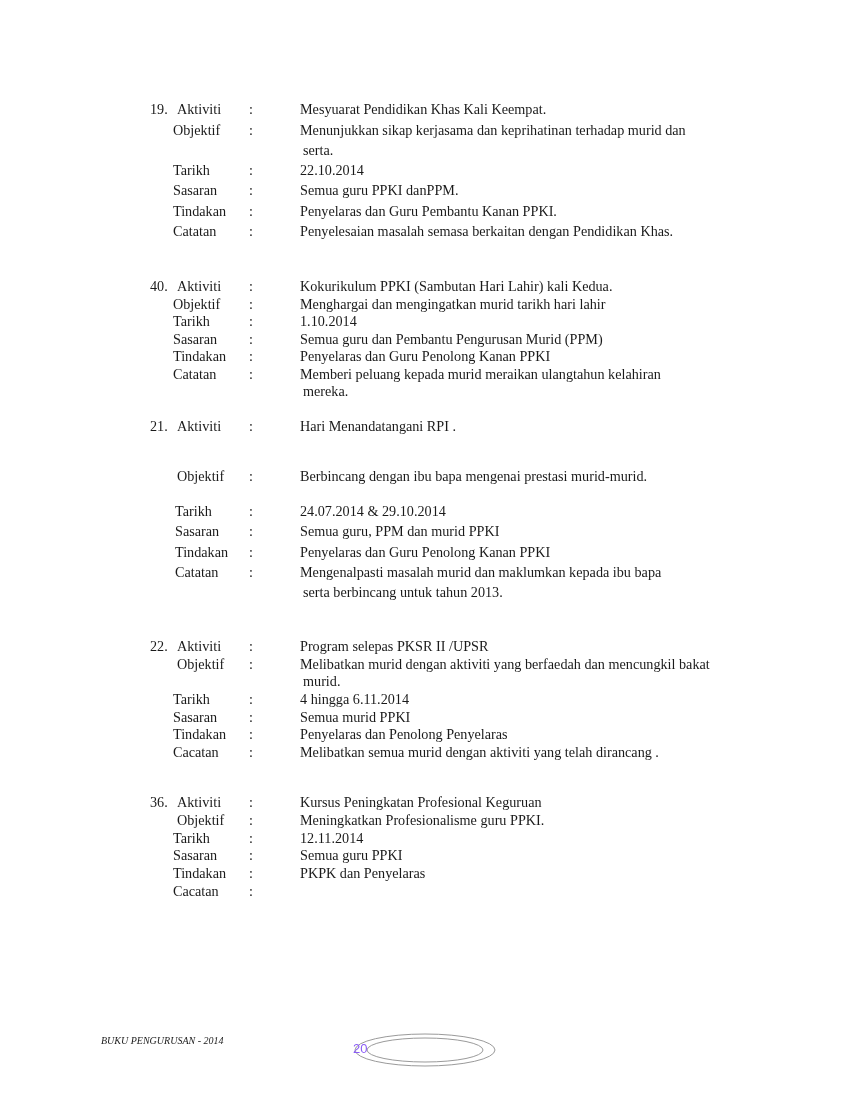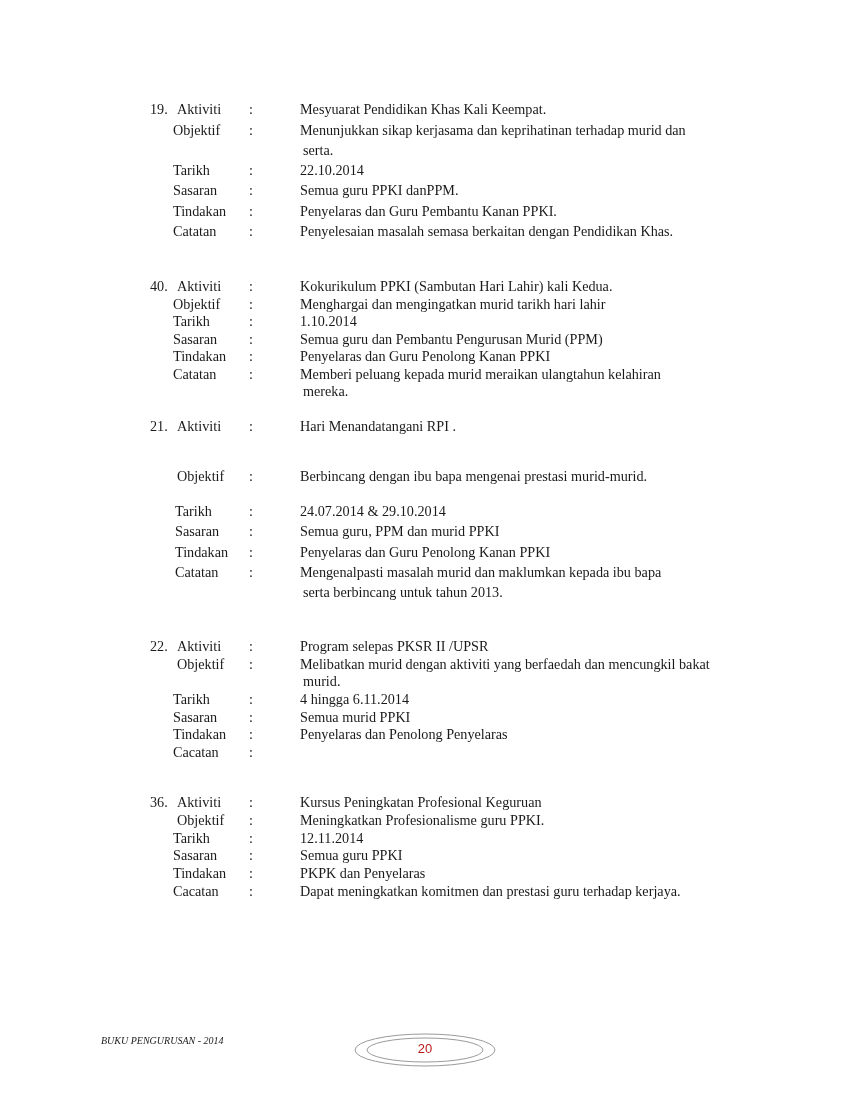--- a/index.html
+++ b/index.html
@@ -6,22 +6,22 @@
   body { width: 850px; height: 1100px; position: relative; overflow: hidden;
          font-family: "Liberation Serif", serif; color: #1a1a1a; font-size: 14.2px; }
   .row { position: absolute; left: 0; width: 736px; height: 18px; line-height: 18px; white-space: nowrap; }
   .num { position: absolute; left: 150px; }
   .lbl { position: absolute; }
   .colon { position: absolute; left: 249px; }
   .val { position: absolute; left: 300px; }
   .cont { position: absolute; left: 303px; }
   .footer-title { position: absolute; left: 101px; top: 1032px; font-style: italic; font-size: 10px; line-height: 18px; }
   .page-ellipse { position: absolute; left: 353px; top: 1032px; width: 144px; height: 36px; }
-  .page-num { position: absolute; left: 353px; top: 1040px; width: 144px; text-align: center;
-              font-family: "Liberation Sans", sans-serif; font-size: 13px; color: #b91c1c; line-height: 18px; }
+  .page-num { position: absolute; left: 353px; top: 1040px; width: 144px; 
+              font-family: "Liberation Sans", sans-serif; font-size: 13px; color: #8b5cf6; line-height: 18px; }
 </style>
 </head>
 <body>
 
 <div>
   <div class="row" style="top:100px">
     <span class="num">19.</span>
     <span class="lbl" style="left:177px">Aktiviti</span>
     <span class="colon">:</span>
     <span class="val">Mesyuarat Pendidikan Khas Kali Keempat.</span>
@@ -156,20 +156,21 @@
     <span class="val">Semua murid PPKI</span>
   </div>
   <div class="row" style="top:725px">
     <span class="lbl" style="left:173px">Tindakan</span>
     <span class="colon">:</span>
     <span class="val">Penyelaras dan Penolong Penyelaras</span>
   </div>
   <div class="row" style="top:743px">
     <span class="lbl" style="left:173px">Cacatan</span>
     <span class="colon">:</span>
+    <span class="val">Melibatkan semua murid dengan aktiviti yang telah dirancang .</span>
   </div>
 </div>
 
 <div>
   <div class="row" style="top:793px">
     <span class="num">36.</span>
     <span class="lbl" style="left:177px">Aktiviti</span>
     <span class="colon">:</span>
     <span class="val">Kursus Peningkatan Profesional Keguruan</span>
   </div>
@@ -189,21 +190,20 @@
     <span class="val">Semua guru PPKI</span>
   </div>
   <div class="row" style="top:864px">
     <span class="lbl" style="left:173px">Tindakan</span>
     <span class="colon">:</span>
     <span class="val">PKPK dan Penyelaras</span>
   </div>
   <div class="row" style="top:882px">
     <span class="lbl" style="left:173px">Cacatan</span>
     <span class="colon">:</span>
-    <span class="val">Dapat meningkatkan komitmen dan prestasi guru terhadap kerjaya.</span>
   </div>
 </div>
 
 <div class="footer-title">BUKU PENGURUSAN - 2014</div>
 <svg class="page-ellipse" viewBox="0 0 144 36">
   <ellipse cx="72" cy="18" rx="70" ry="16" fill="none" stroke="#9a9a9a" stroke-width="1"></ellipse>
   <ellipse cx="72" cy="18" rx="58" ry="12" fill="none" stroke="#9a9a9a" stroke-width="1"></ellipse>
 </svg>
 <div class="page-num">20</div>
 

